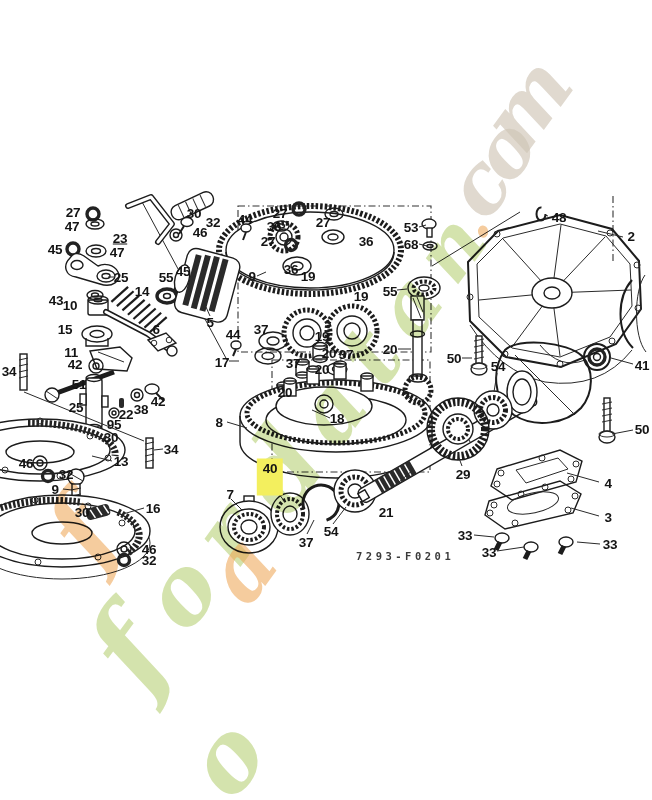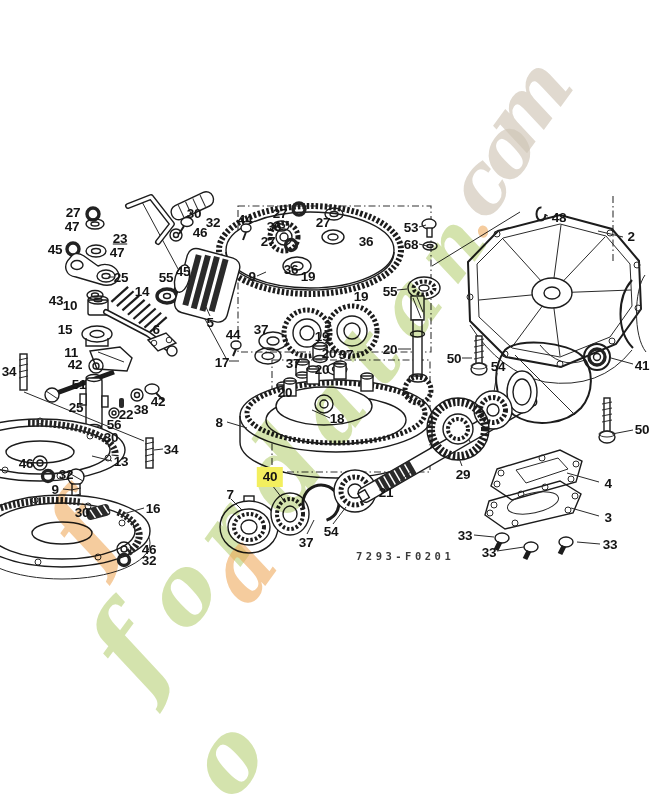--- a/index.html
+++ b/index.html
@@ -28,21 +28,21 @@
              mix-blend-mode:multiply;pointer-events:none;}
   .wm{position:absolute;transform:translate(-50%,-50%) rotate(-54deg);
       font-family:"DejaVu Serif",serif;font-style:italic;font-weight:bold;line-height:1;}
   .wm.green {color:var(--wm-green);opacity:.5;}
   .wm.tan   {color:var(--wm-tan);opacity:.65;}
   .wm.orange{color:var(--wm-orange);opacity:.55;}
   
   #callouts{position:absolute;left:0;top:0;width:652px;height:800px;}
   .callout{position:absolute;transform:translate(-50%,-50%);
            font-weight:bold;font-size:13.5px;color:#141414;letter-spacing:-.3px;white-space:nowrap;}
-  .callout.hl{background:var(--hl);padding:2px 6px 3px;}
+  .callout.hl{background:var(--hl);padding:2px 6px 20px;}
   #figcode{position:absolute;left:356px;top:550px;
            font-family:"DejaVu Sans Mono",monospace;font-size:10.5px;font-weight:bold;
            letter-spacing:3.5px;color:#3b3b3b;}
 </style>
 </head>
 <body>
 
 <div class="stage">
 
   <svg id="drawing" width="652" height="800" viewBox="0 0 652 800">
@@ -465,21 +465,21 @@
       <span class="callout" style="left: 156px; top: 329px;">6</span>
       <span class="callout" style="left: 210px; top: 322px;">5</span>
       <span class="callout" style="left: 71px; top: 352px;">11</span>
       <span class="callout" style="left: 75px; top: 364px;">42</span>
       <span class="callout" style="left: 66px; top: 384px; padding-left: 26px;">51</span>
       <span class="callout" style="left: 9px; top: 371px;">34</span>
       <span class="callout" style="left: 76px; top: 407px;">25</span>
       <span class="callout" style="left: 126px; top: 414px;">22</span>
       <span class="callout" style="left: 141px; top: 409px;">38</span>
       <span class="callout" style="left: 158px; top: 401px;">42</span>
-      <span class="callout" style="left: 114px; top: 424px;">56</span>
+      <span class="callout" style="left: 114px; top: 424px;">95</span>
       <span class="callout" style="left: 111px; top: 437px;">30</span>
       <span class="callout" style="left: 245px; top: 219px;">44</span>
       <span class="callout" style="left: 233px; top: 334px;">44</span>
       <span class="callout" style="left: 222px; top: 362px;">17</span>
       <span class="callout" style="left: 219px; top: 422px;">8</span>
       <span class="callout" style="left: 121px; top: 461px;">13</span>
       <span class="callout" style="left: 26px; top: 463px;">46</span>
       <span class="callout" style="left: 66px; top: 474px;">32</span>
       <span class="callout" style="left: 55px; top: 489px;">9</span>
       <span class="callout" style="left: 171px; top: 449px;">34</span>
@@ -501,21 +501,21 @@
       <span class="callout" style="left: 329px; top: 353px;">20</span>
       <span class="callout" style="left: 346px; top: 354px;">37</span>
       <span class="callout" style="left: 293px; top: 363px;">37</span>
       <span class="callout" style="left: 322px; top: 369px;">20</span>
       <span class="callout" style="left: 285px; top: 392px;">20</span>
       <span class="callout" style="left: 337px; top: 418px;">18</span>
       <span class="callout hl" style="left: 270px; top: 477px;">40</span>
       <span class="callout" style="left: 230px; top: 494px;">7</span>
       <span class="callout" style="left: 306px; top: 542px;">37</span>
       <span class="callout" style="left: 331px; top: 531px;">54</span>
-      <span class="callout" style="left: 386px; top: 492px; text-align: center;">21</span>
+      <span class="callout" style="left: 386px; top: 512px; text-align: center;">21</span>
       <span class="callout" style="left: 411px; top: 227px;">53</span>
       <span class="callout" style="left: 411px; top: 244px;">68</span>
       <span class="callout" style="left: 559px; top: 217px;">48</span>
       <span class="callout" style="left: 631px; top: 236px;">2</span>
       <span class="callout" style="left: 390px; top: 291px;">55</span>
       <span class="callout" style="left: 390px; top: 349px;">20</span>
       <span class="callout" style="left: 454px; top: 358px;">50</span>
       <span class="callout" style="left: 498px; top: 366px;">54</span>
       <span class="callout" style="left: 642px; top: 365px;">41</span>
       <span class="callout" style="left: 642px; top: 429px;">50</span>

